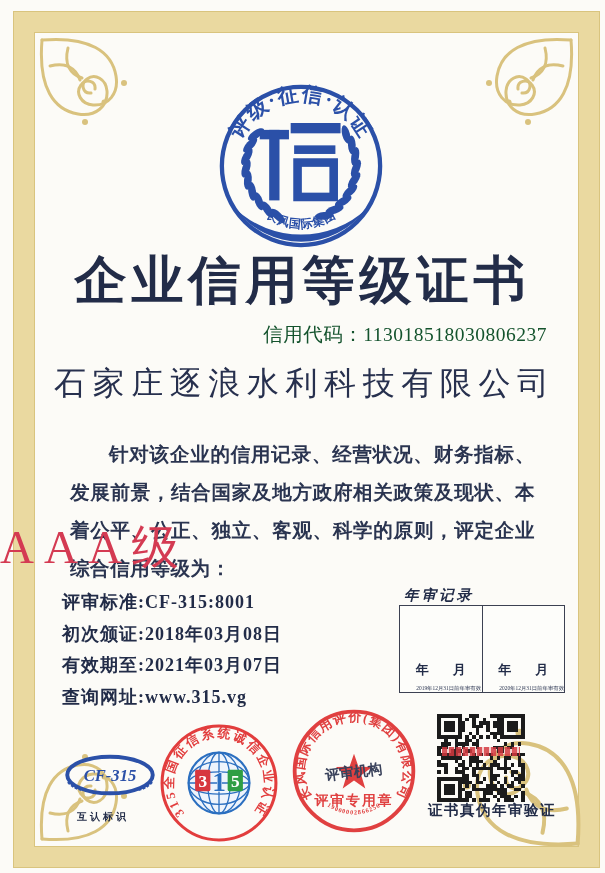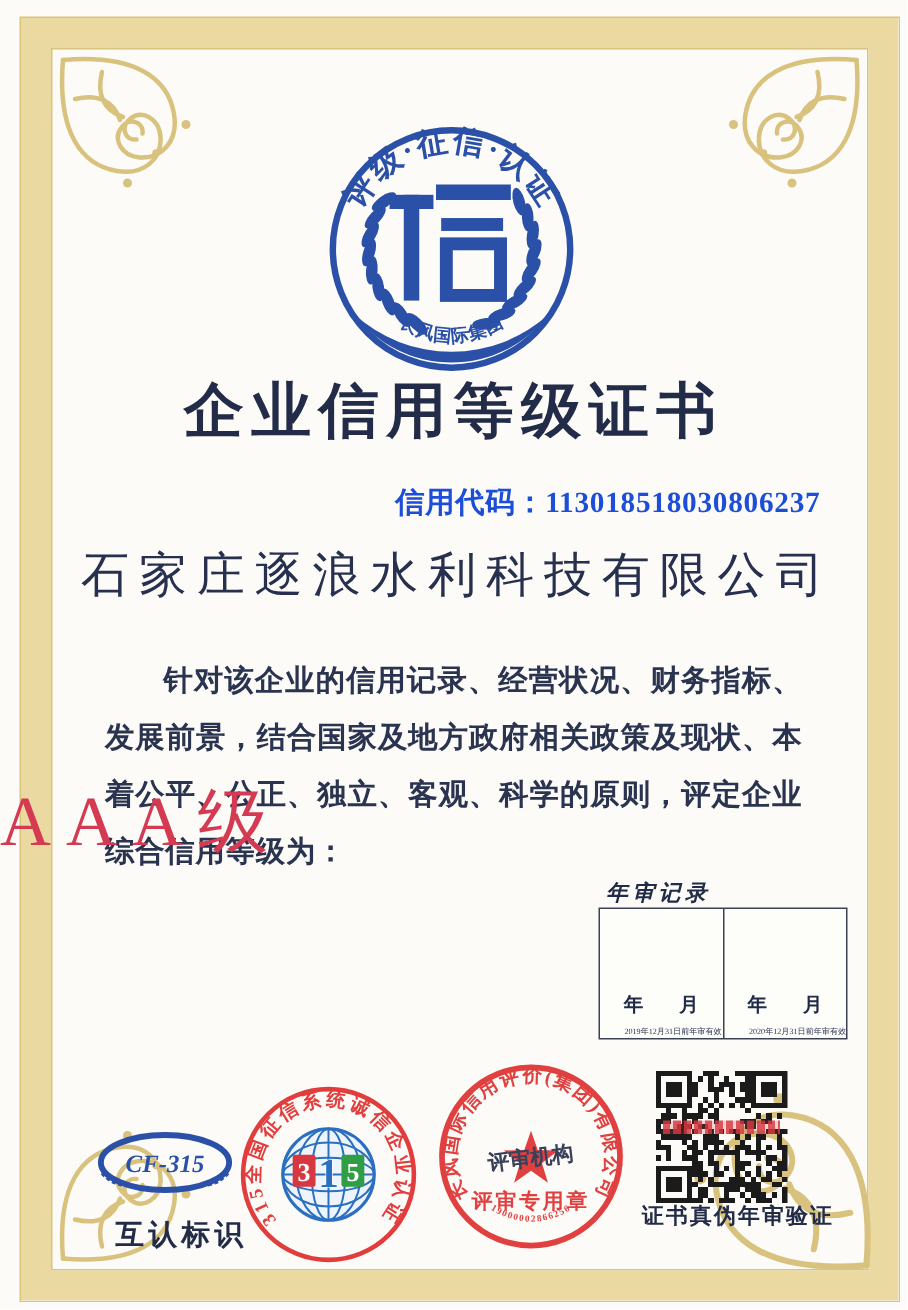--- a/index.html
+++ b/index.html
@@ -7,23 +7,23 @@
         font-family:"Liberation Serif","DejaVu Serif",serif;}
   .band{position:absolute;left:14px;top:12px;right:6px;bottom:6px;
         border:20px solid #ead9a0;box-shadow:0 0 0 1px #d9c47e, inset 0 0 0 1px #d9c47e;}
   .corner{position:absolute;width:100px;height:100px;}
   .corner.tl{left:38px;top:36px;}
   .corner.tr{right:30px;top:36px;transform:scaleX(-1);}
   .corner.bl{left:38px;bottom:30px;transform:scaleY(-1);}
   .corner.br{right:22px;bottom:24px;width:135px;height:135px;transform:scale(-1,-1);}
   .logo{position:absolute;left:213px;top:80px;width:176px;height:172px;}
   .title{position:absolute;left:0;right:0;top:246px;margin:0;text-align:center;
-         font-size:40px;font-weight:900;letter-spacing:5px;color:#222c48;}
-  .credit-code{position:absolute;right:58px;top:321px;font-size:19.5px;font-weight:700;
-         color:#1d4ed8;letter-spacing:0.5px;}
+         font-size:52px;font-weight:900;letter-spacing:5px;color:#222c48;}
+  .credit-code{position:absolute;right:58px;top:321px;font-size:19.5px;font-weight:400;
+         color:#14532d;letter-spacing:0.5px;}
   .company{position:absolute;left:54px;right:56px;top:362px;margin:0;
          font-family:"Liberation Sans","DejaVu Sans",sans-serif;
          font-size:32px;font-weight:400;color:#27304e;
          text-align:justify;text-align-last:justify;}
   .body-text{position:absolute;left:54px;right:54px;top:420px;margin:16px;
          font-size:19.5px;font-weight:700;color:#2a3450;line-height:38px;
          text-indent:2em;text-align:justify;letter-spacing:0.6px;}
   .rating{position:absolute;left:0;right:0;top:516px;text-align:left;
          font-size:47px;font-weight:400;color:#d43a52;letter-spacing:10px;}
   .details{position:absolute;left:62px;top:587px;font-size:18px;font-weight:700;
@@ -32,21 +32,21 @@
          color:#222c48;letter-spacing:3px;font-style:italic;}
   .annual-box{position:absolute;left:399px;top:605px;width:164px;height:86px;
          border:1px solid #3c4152;display:flex;background:#fdfdfa;}
   .annual-cell{flex:1;position:relative;}
   .annual-cell + .annual-cell{border-left:1px solid #3c4152;}
   .ym{position:absolute;left:0;right:0;bottom:13px;display:flex;justify-content:center;
          gap:24px;font-size:13px;font-weight:700;color:#222c48;}
   .cell-note{position:absolute;left:0;right:0;bottom:0;text-align:center;font-size:9px;
          color:#2a3450;white-space:nowrap;transform:scale(0.6);transform-origin:center bottom;}
   .cf-oval{position:absolute;left:62px;top:750px;width:96px;height:50px;}
-  .cf-caption{position:absolute;left:77px;top:810px;font-size:19px;font-weight:700;
+  .cf-caption{position:absolute;left:77px;top:810px;font-size:10px;font-weight:700;
          color:#222c48;letter-spacing:3px;}
   .seal-315{position:absolute;left:158px;top:722px;width:122px;height:122px;}
   .seal-red{position:absolute;left:287px;top:704px;width:134px;height:134px;}
   .qr-wrap{position:absolute;left:437px;top:714px;width:88px;height:88px;}
   .qr-overlay{position:absolute;left:5px;top:33px;right:5px;height:9px;opacity:.85;
          background:repeating-linear-gradient(90deg,#d4393f 0 5px,rgba(212,57,63,.25) 5px 7px);}
   .qr-caption{position:absolute;left:428px;top:801px;font-size:14.5px;font-weight:700;
          color:#222c48;letter-spacing:1.5px;}
   svg text{font-family:"Liberation Serif","DejaVu Serif",serif;}
 </style>
@@ -128,20 +128,26 @@
   <h1 class="title">企业信用等级证书</h1>
 
   <div class="credit-code">信用代码：113018518030806237</div>
 
   <h2 class="company">石家庄逐浪水利科技有限公司</h2>
 
   <p class="body-text">针对该企业的信用记录、经营状况、财务指标、发展前景，结合国家及地方政府相关政策及现状、本着公平、公正、独立、客观、科学的原则，评定企业综合信用等级为：</p>
 
   <div class="rating">AAA级</div>
 
+  <div class="details">
+    <div>评审标准:CF-315:8001</div>
+    <div>初次颁证:2018年03月08日</div>
+    <div>有效期至:2021年03月07日</div>
+    <div>查询网址:www.315.vg</div>
+  </div>
 
   <div class="annual-label">年审记录</div>
   <div class="annual-box">
     <div class="annual-cell">
       <div class="ym">
         <span>年</span>
         <span>月</span>
       </div>
       <div class="cell-note">2019年12月31日前年审有效</div>
     </div>

